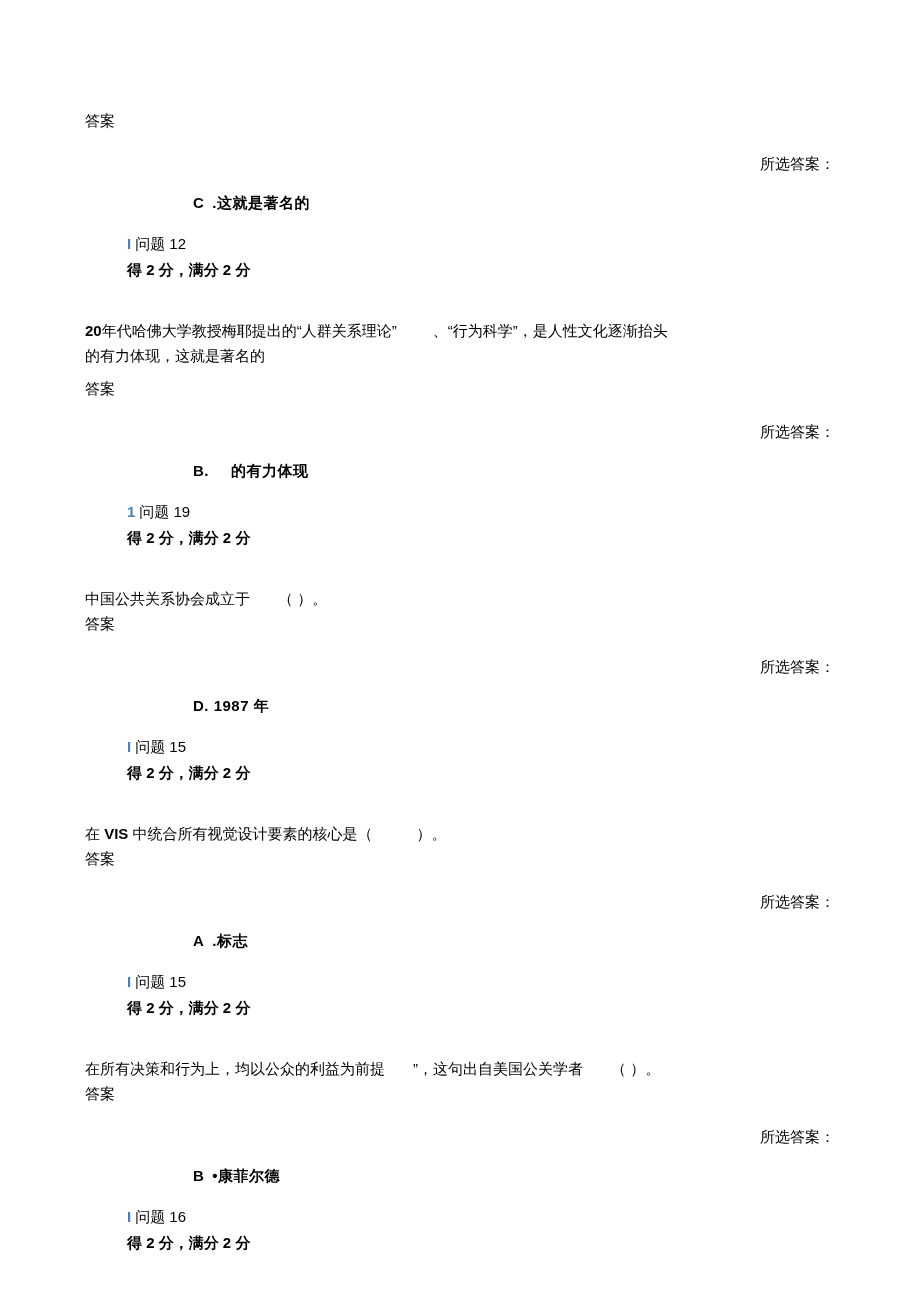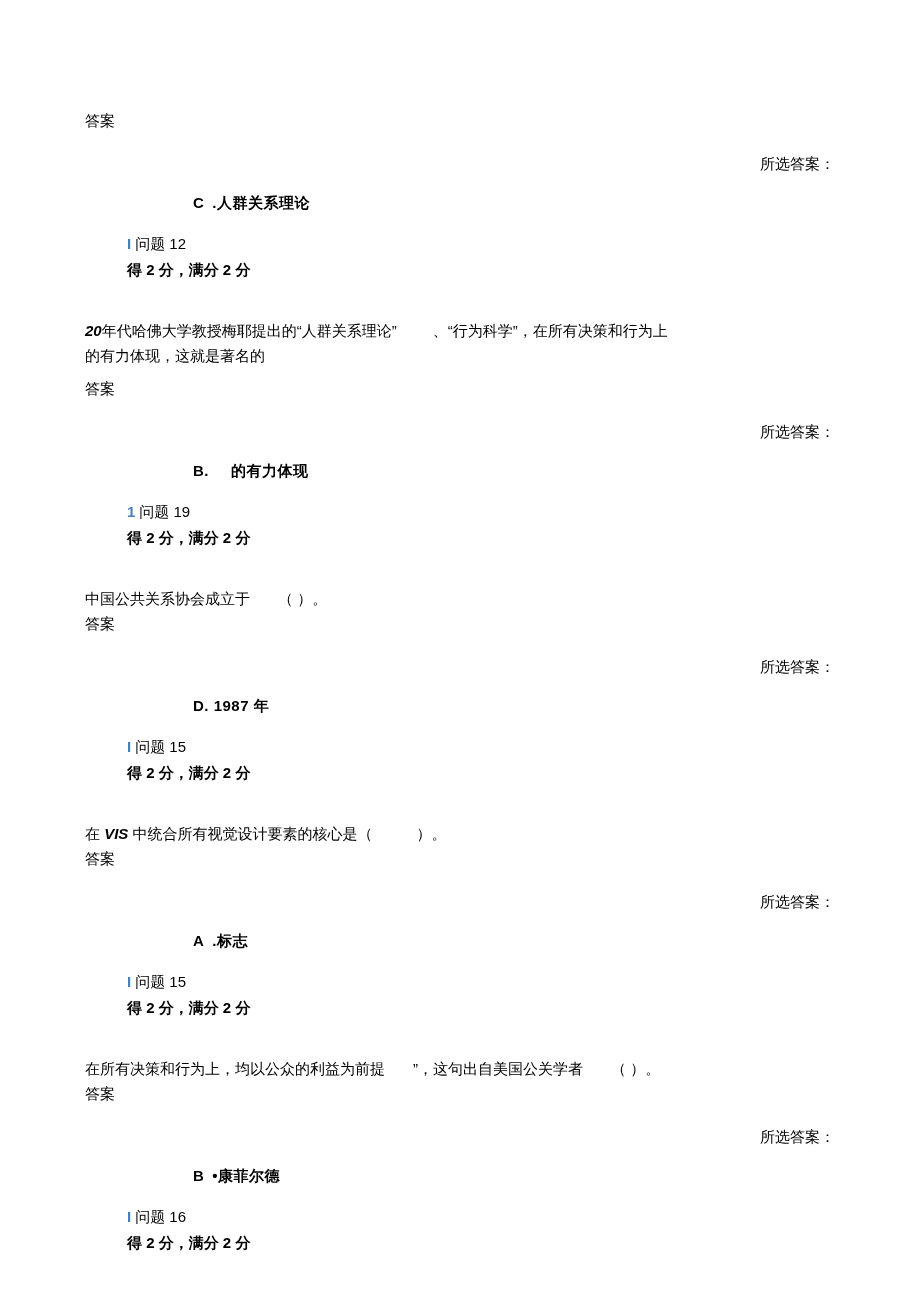--- a/index.html
+++ b/index.html
@@ -67,45 +67,44 @@
     }
     .question-text .spacer2 {
       display: inline-block;
       width: 28px;
     }
     .qtext-line2 {
       margin-bottom: 12px;
     }
     .bold {
       font-weight: bold;
-      font-style: italic;
     }
     .paren-space {
       display: inline-block;
       width: 44px;
     }
   </style>
 </head>
 <body>
 
 <div class="answer-header">答案</div>
 <div class="selected-label">所选答案：</div>
 <div class="choice">
-  <span class="letter">C</span><span>.人群关系理论</span>
+  <span class="letter">C</span><span>.这就是著名的</span>
 </div>
 
 <div class="qnum-row">
   <span class="bar">I</span><span class="qlabel"><span>问题</span> <span>12</span></span>
 </div>
 <div class="score-row">
   <span>得</span> <span>2</span> <span>分，满分</span> <span>2</span> <span>分</span>
 </div>
 
 <div class="question-text">
-  <span class="bold">20</span><span>年代哈佛大学教授梅耶提出的“人群关系理论”</span><span class="spacer1"></span><span>、“行为科学”，在所有决策和行为上</span>
+  <span class="bold">20</span><span>年代哈佛大学教授梅耶提出的“人群关系理论”</span><span class="spacer1"></span><span>、“行为科学”，是人性文化逐渐抬头</span>
 </div>
 <div class="qtext-line2">的有力体现，这就是著名的</div>
 <div class="answer-header">答案</div>
 <div class="selected-label">所选答案：</div>
 <div class="choice choice-wide">
   <span class="letter">B.</span><span>的有力体现</span>
 </div>
 
 <div class="qnum-row">
   <span class="bar-blue">1</span><span class="qlabel"><span>问题</span> <span>19</span></span>

